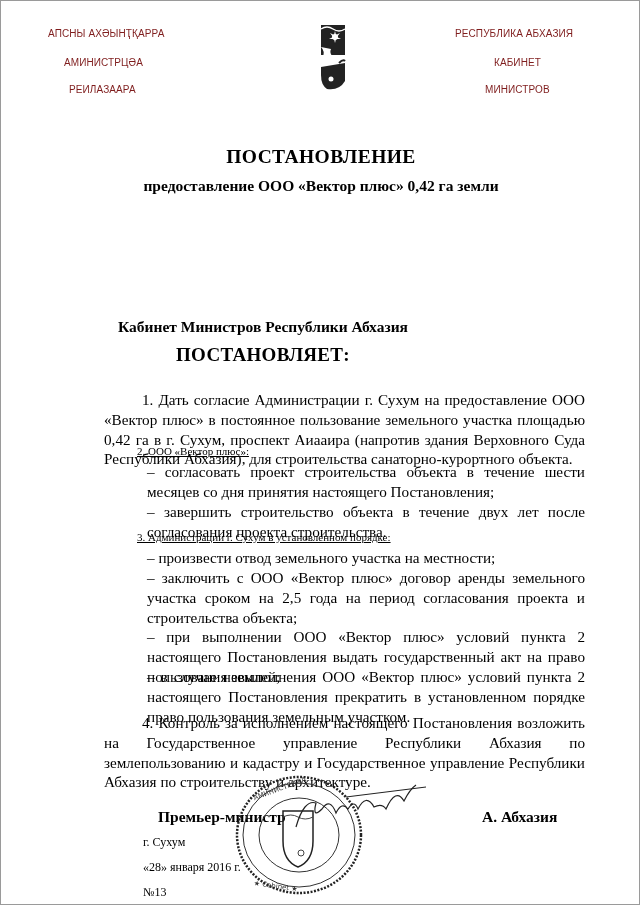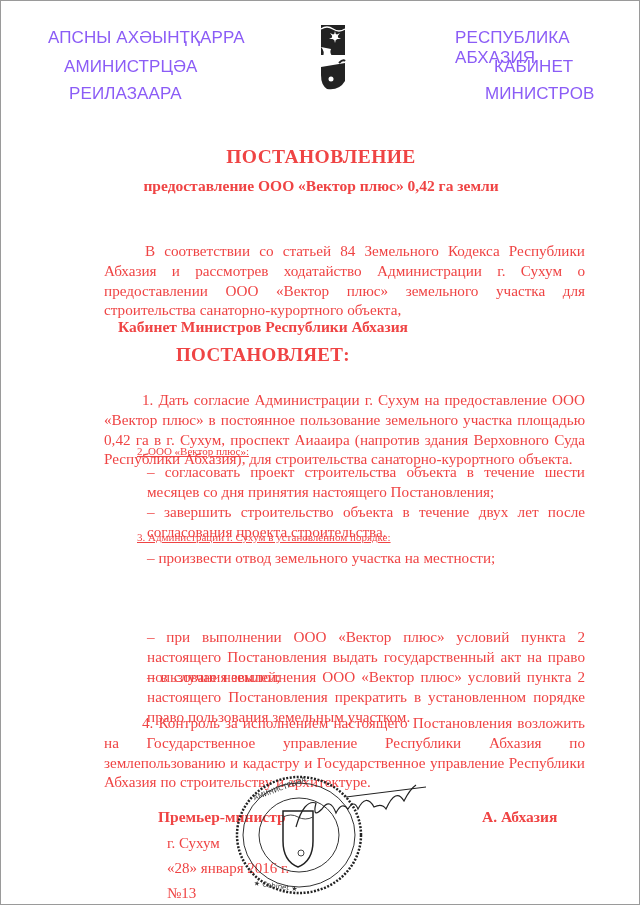--- a/index.html
+++ b/index.html
@@ -1,37 +1,37 @@
 <!DOCTYPE html>
 <html><head>
 <meta charset="utf-8">
 <style>
   html, body { margin: 0; padding: 0; background: #ffffff; }
   body { width: 640px; height: 905px; position: relative; overflow: hidden; }
   .page {
     position: absolute; left: 0; top: 0; width: 638px; height: 903px;
     border: 1px solid #9a9a9a; background: #fff; color: #111;
   }
-  .hdr { position: absolute; font-family: "Liberation Sans", sans-serif; font-size: 17px; color: #8b5cf6; letter-spacing: 0.1px; }
+  .hdr { position: absolute; font-family: "Liberation Sans", sans-serif; font-size: 10px; color: #7f1d1d; letter-spacing: 0.1px; }
   .hdr-left { text-align: center; }
   .emblem { position: absolute; left: 318px; top: 22px; width: 28px; height: 70px; }
 
-  .serif { font-family: "Liberation Serif", serif; color: #ef4444; }
+  .serif { font-family: "Liberation Serif", serif; color: #000000; }
   .title { position: absolute; left: 0; width: 640px; top: 145px; text-align: center; font-weight: bold; font-size: 19.5px; letter-spacing: 0.4px; }
   .subtitle { position: absolute; left: 0; width: 640px; top: 175px; text-align: center; font-weight: bold; font-size: 15.5px; line-height: 20px; }
 
   .para { position: absolute; left: 103px; width: 481px; font-size: 15.2px; line-height: 19.8px; text-align: justify; }
   .center-bold { position: absolute; left: 0; width: 524px; text-align: center; font-weight: bold; }
 
   .item-h { position: absolute; left: 136px; font-size: 11px; line-height: 19.8px; text-decoration: underline; }
   .sub { position: absolute; left: 146px; width: 438px; font-size: 15.2px; line-height: 19.8px; text-align: justify; }
 
   .sig-title { position: absolute; left: 142px; top: 807px; font-weight: bold; font-size: 15.5px; margin-left: 15px; }
   .sig-name { position: absolute; left: 481px; top: 807px; font-weight: bold; font-size: 15.5px; }
-  .small { position: absolute; left: 142px; font-size: 15px; margin-left: 24px; }
+  .small { position: absolute; left: 142px; font-size: 12px; }
   .seal { position: absolute; left: 230px; top: 772px; width: 134px; height: 124px; }
   .signature { position: absolute; left: 285px; top: 778px; width: 140px; height: 52px; }
 </style>
 </head>
 <body>
 
 <div class="page">
 
   <div class="hdr hdr-left" style="left:47px; top:27px;">АПСНЫ АХӘЫНҬҚАРРА</div>
   <div class="hdr hdr-left" style="left:63px; top:56px;">АМИНИСТРЦӘА</div>
@@ -55,33 +55,33 @@
   <div class="hdr" style="left:454px; top:27px;">РЕСПУБЛИКА АБХАЗИЯ</div>
   <div class="hdr" style="left:493px; top:56px;">КАБИНЕТ</div>
   <div class="hdr" style="left:484px; top:83px;">МИНИСТРОВ</div>
 
   <div class="serif title">ПОСТАНОВЛЕНИЕ</div>
 
   <div class="serif subtitle">
     <div>предоставление ООО «Вектор плюс» 0,42 га земли</div>
   </div>
 
-  <div class="serif para" style="top:240px; text-indent:41px;">В соответствии со статьей 84 Земельного Кодекса Республики Абхазия и рассмотрев ходатайство Администрации г. Сухум о предоставлении ООО «Вектор плюс» земельного участка для строительства санаторно-курортного объекта,</div>
 
   <div class="serif center-bold" style="top:317px; font-size:15.5px;">Кабинет Министров Республики Абхазия</div>
   <div class="serif center-bold" style="top:343px; font-size:19px; letter-spacing:0.3px;">ПОСТАНОВЛЯЕТ:</div>
 
   <div class="serif para" style="top:373px; text-indent:38px;margin-top:16px;">1. Дать согласие Администрации г. Сухум на предоставление ООО «Вектор плюс» в постоянное пользование земельного участка площадью 0,42 га в г. Сухум, проспект Аиааира (напротив здания Верховного Суда Республики Абхазия), для строительства санаторно-курортного объекта.</div>
 
   <div class="serif item-h" style="top:441px;">2. ООО «Вектор плюс»:</div>
   <div class="serif sub" style="top:461px;">– согласовать проект строительства объекта в течение шести месяцев со дня принятия настоящего Постановления;</div>
   <div class="serif sub" style="top:501px;">– завершить строительство объекта в течение двух лет после согласования проекта строительства.</div>
 
   <div class="serif item-h" style="top:527px;">3. Администрации г. Сухум в установленном порядке:</div>
   <div class="serif sub" style="top:547px;">– произвести отвод земельного участка на местности;</div>
+  <div class="serif sub" style="top:567px;">– заключить с ООО «Вектор плюс» договор аренды земельного участка сроком на 2,5 года на период согласования проекта и строительства объекта;</div>
   <div class="serif sub" style="top:626px;">– при выполнении ООО «Вектор плюс» условий пункта 2 настоящего Постановления выдать государственный акт на право пользования землей;</div>
   <div class="serif sub" style="top:666px;">– в случае невыполнения ООО «Вектор плюс» условий пункта 2 настоящего Постановления прекратить в установленном порядке право пользования земельным участком.</div>
 
   <div class="serif para" style="top:712px; text-indent:38px;">4. Контроль за исполнением настоящего Постановления возложить на Государственное управление Республики Абхазия по землепользованию и кадастру и Государственное управление Республики Абхазия по строительству и архитектуре.</div>
 
   <div class="serif sig-title">Премьер-министр</div>
   <div class="serif sig-name">А. Абхазия</div>
   <div class="serif small" style="top:834px;">г. Сухум</div>
   <div class="serif small" style="top:859px;">«28» января 2016 г.</div>
   <div class="serif small" style="top:884px;">№13</div>

